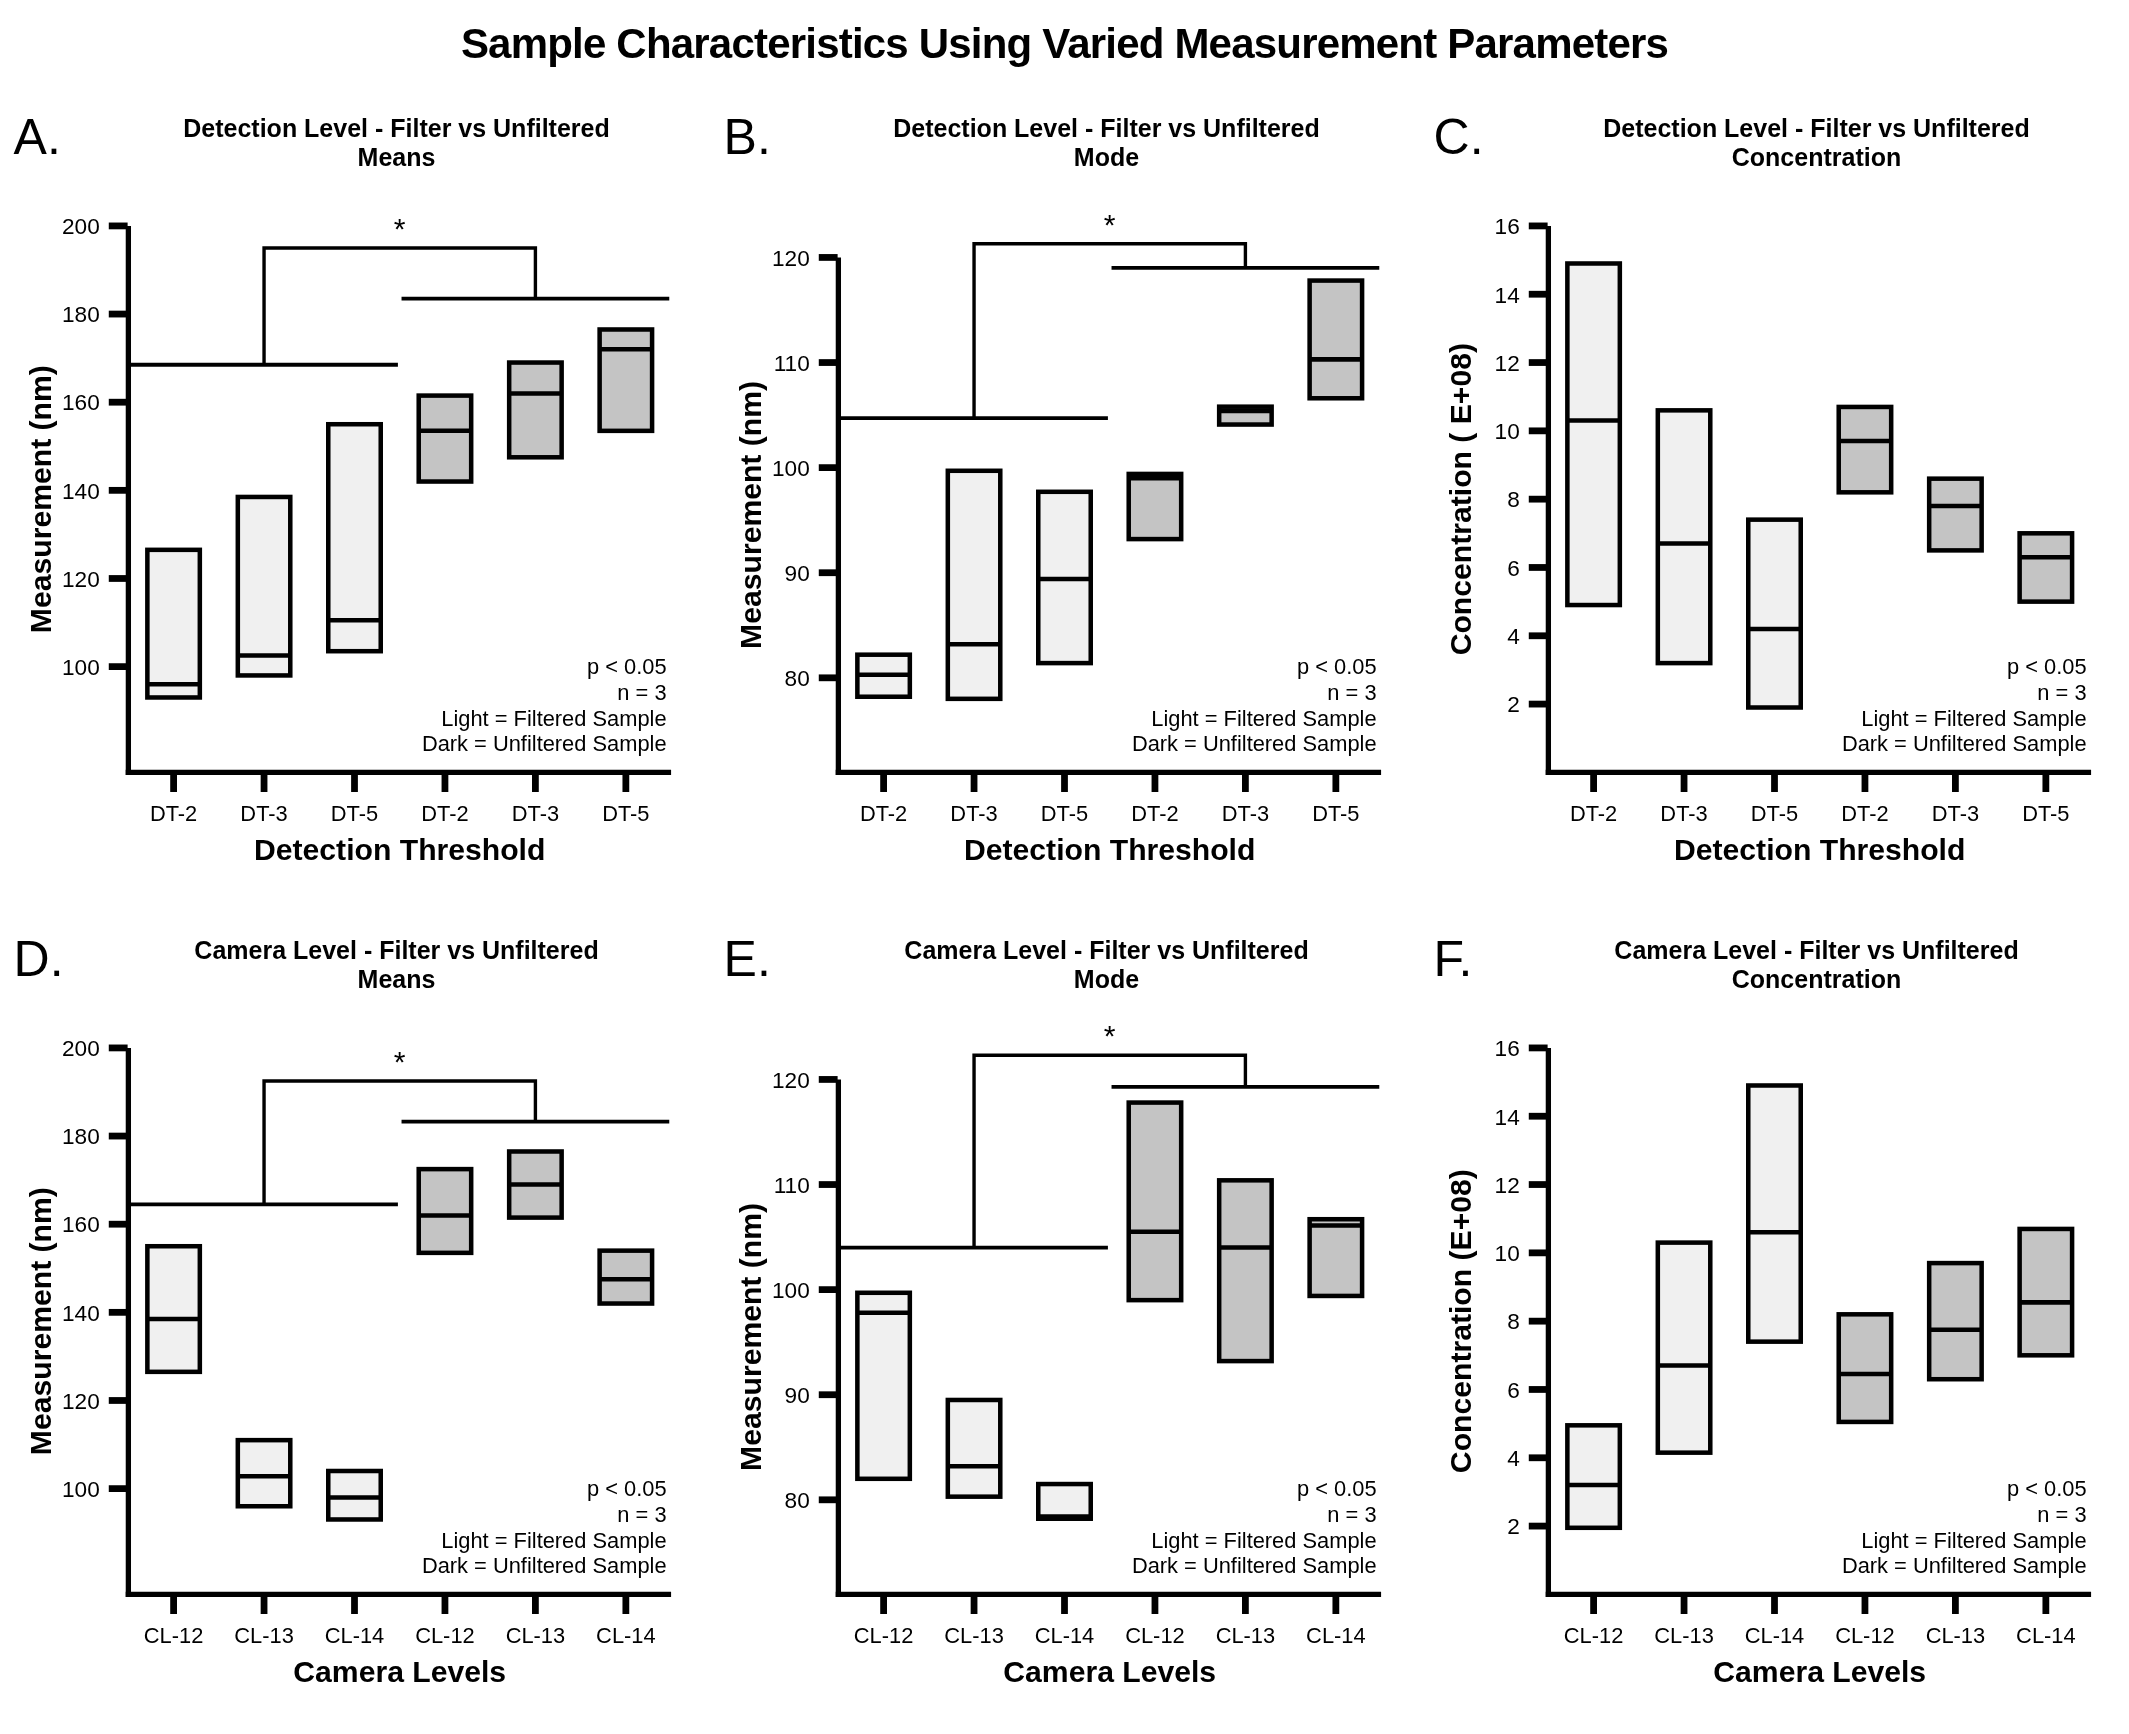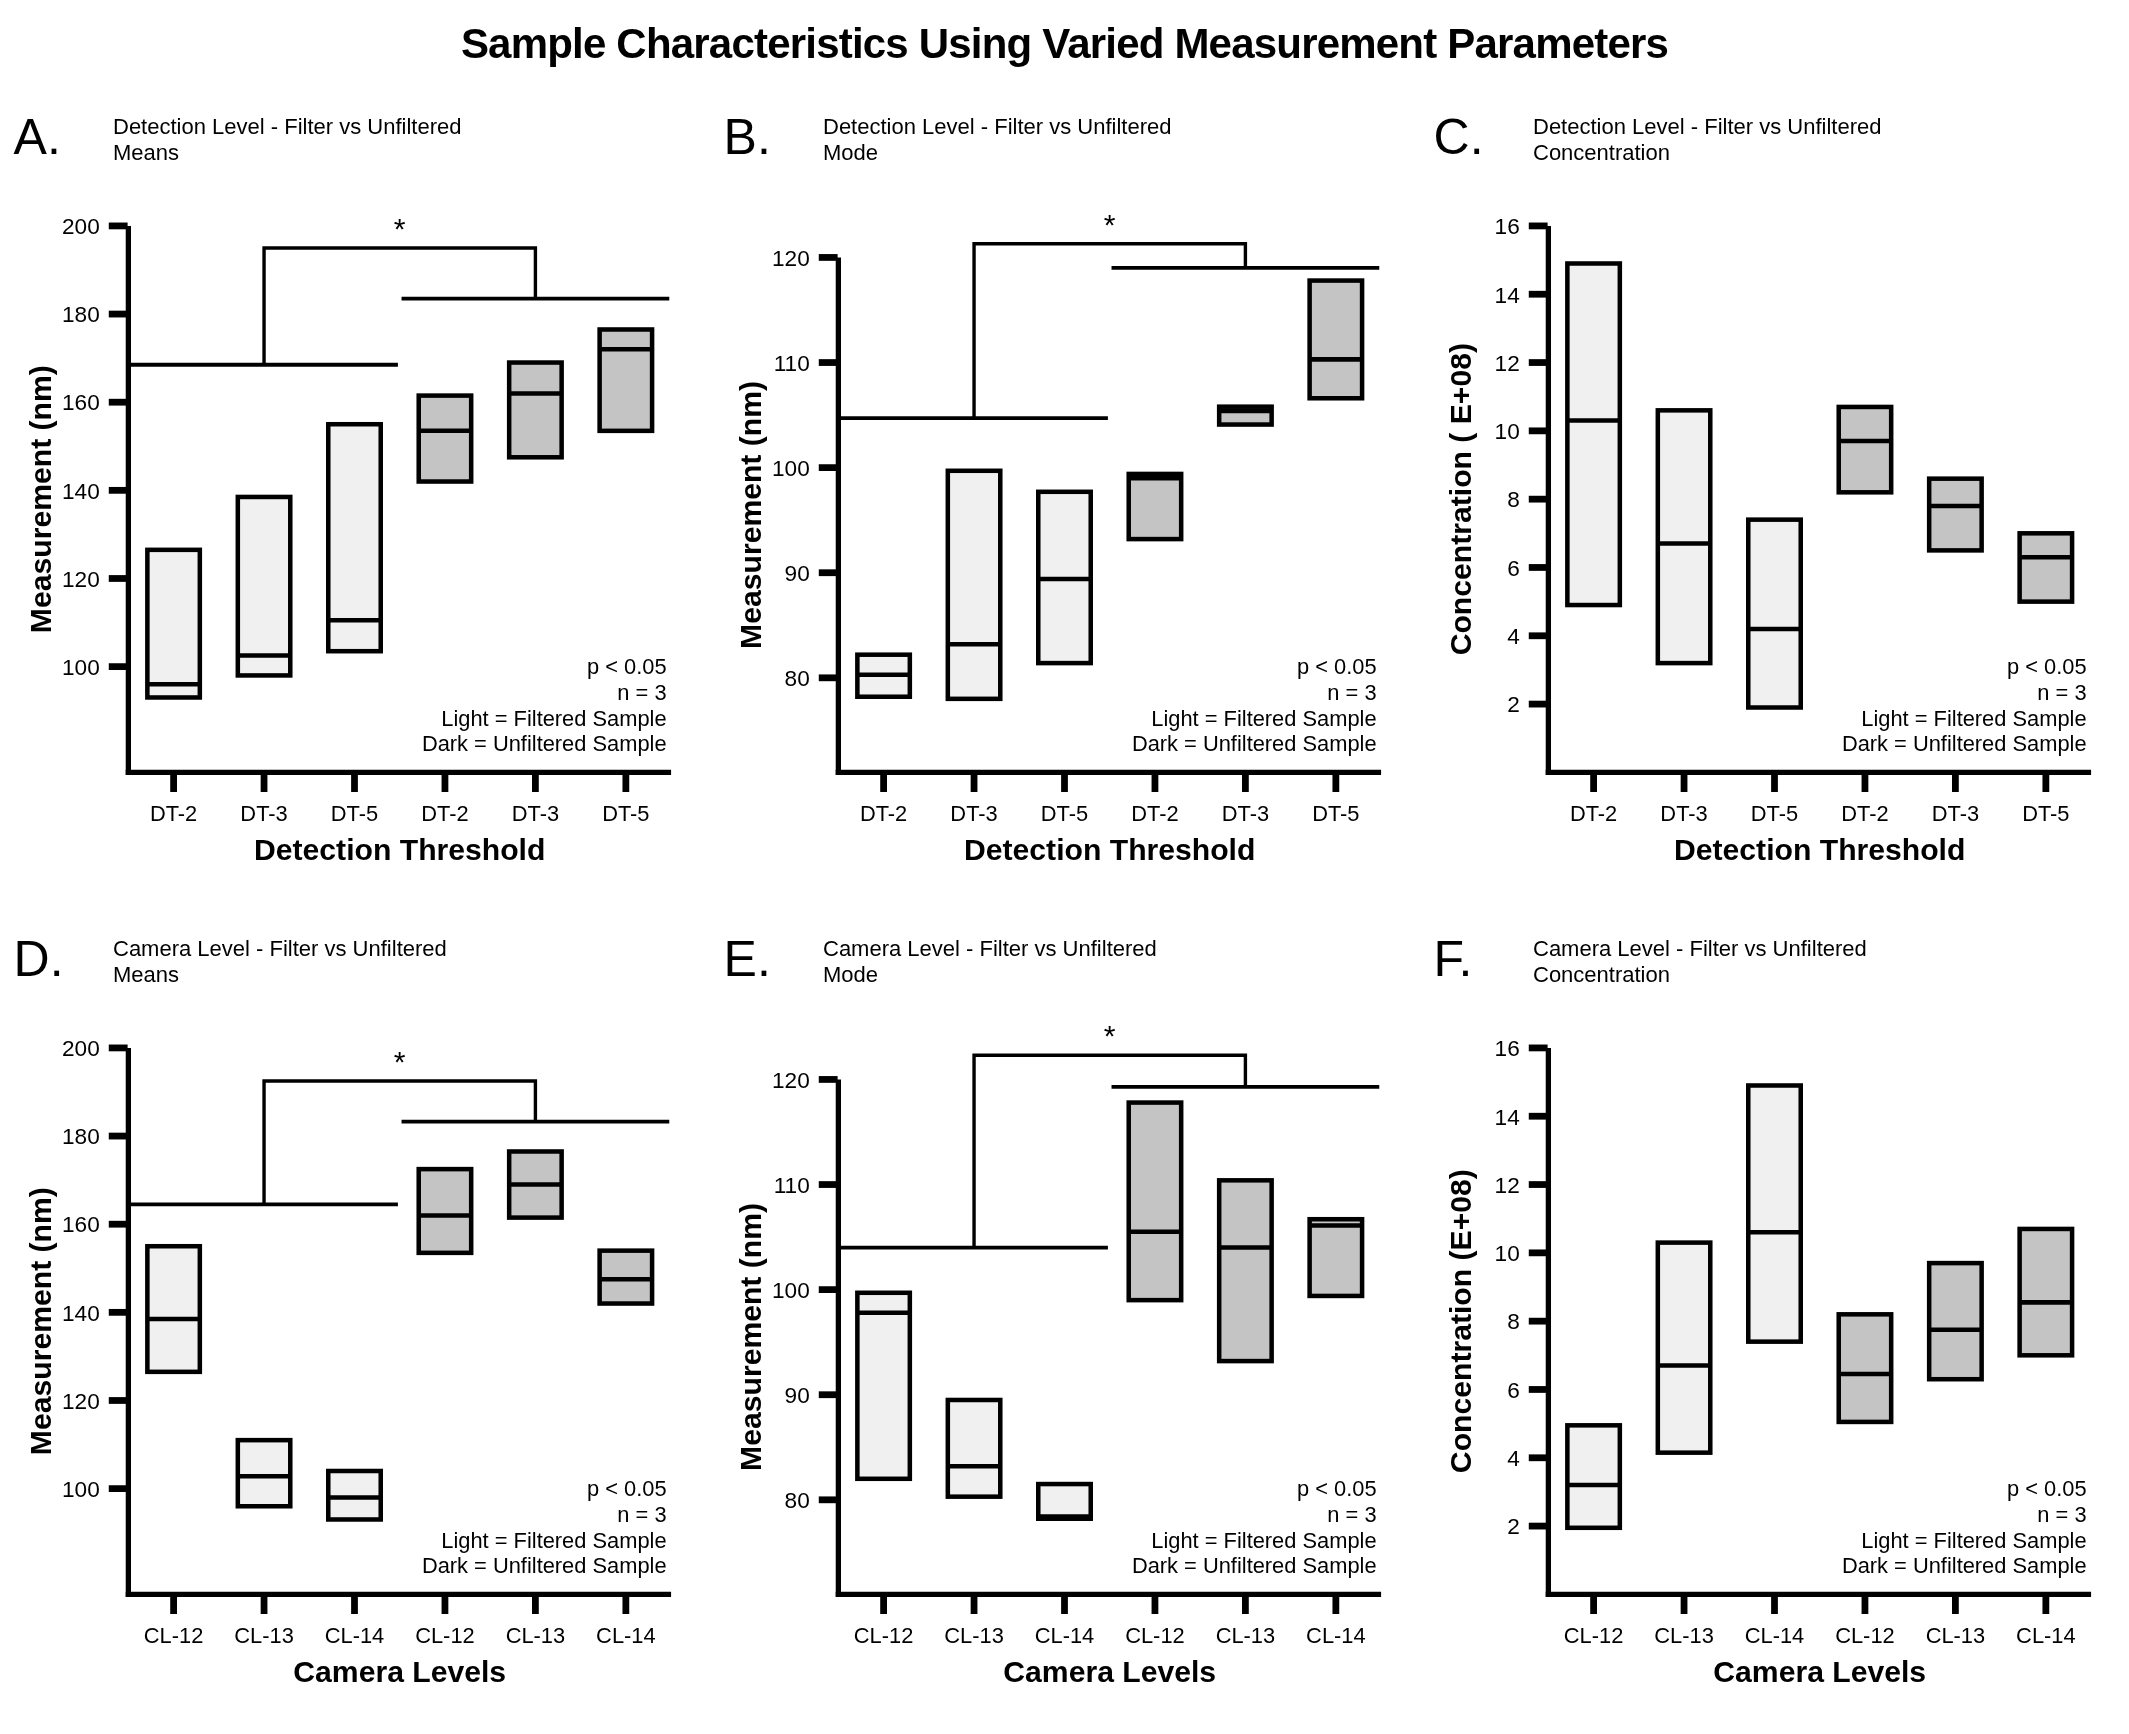--- a/index.html
+++ b/index.html
@@ -22,21 +22,22 @@
     grid-template-columns: 710px 710px 710px;
     grid-template-rows: 822px 822px;
   }
   .panel { position: relative; }
   .panel-letter {
     position: absolute; left: 13.6px; top: 16.6px;
     font-size: 50px; font-weight: 400;
   }
   .panel-title {
     margin: 22.6px 30px 0 113px;
-    font-size: 22px; font-weight: 400; line-height: 1.18;
+    text-align: center;
+    font-size: 25px; font-weight: 700; line-height: 1.18;
     height: 78px;
   }
   svg.plot { display: block; margin-left: 15px; }
   svg text { font-family: "Liberation Sans", sans-serif; fill: #000; }
   .ytick-label { font-size: 30px; }
   .xtick-label { font-size: 29px; }
   .axis-title { font-size: 40px; font-weight: 700; }
   .annot { font-size: 29px; }
   .star { font-size: 40px; }
 </style>

